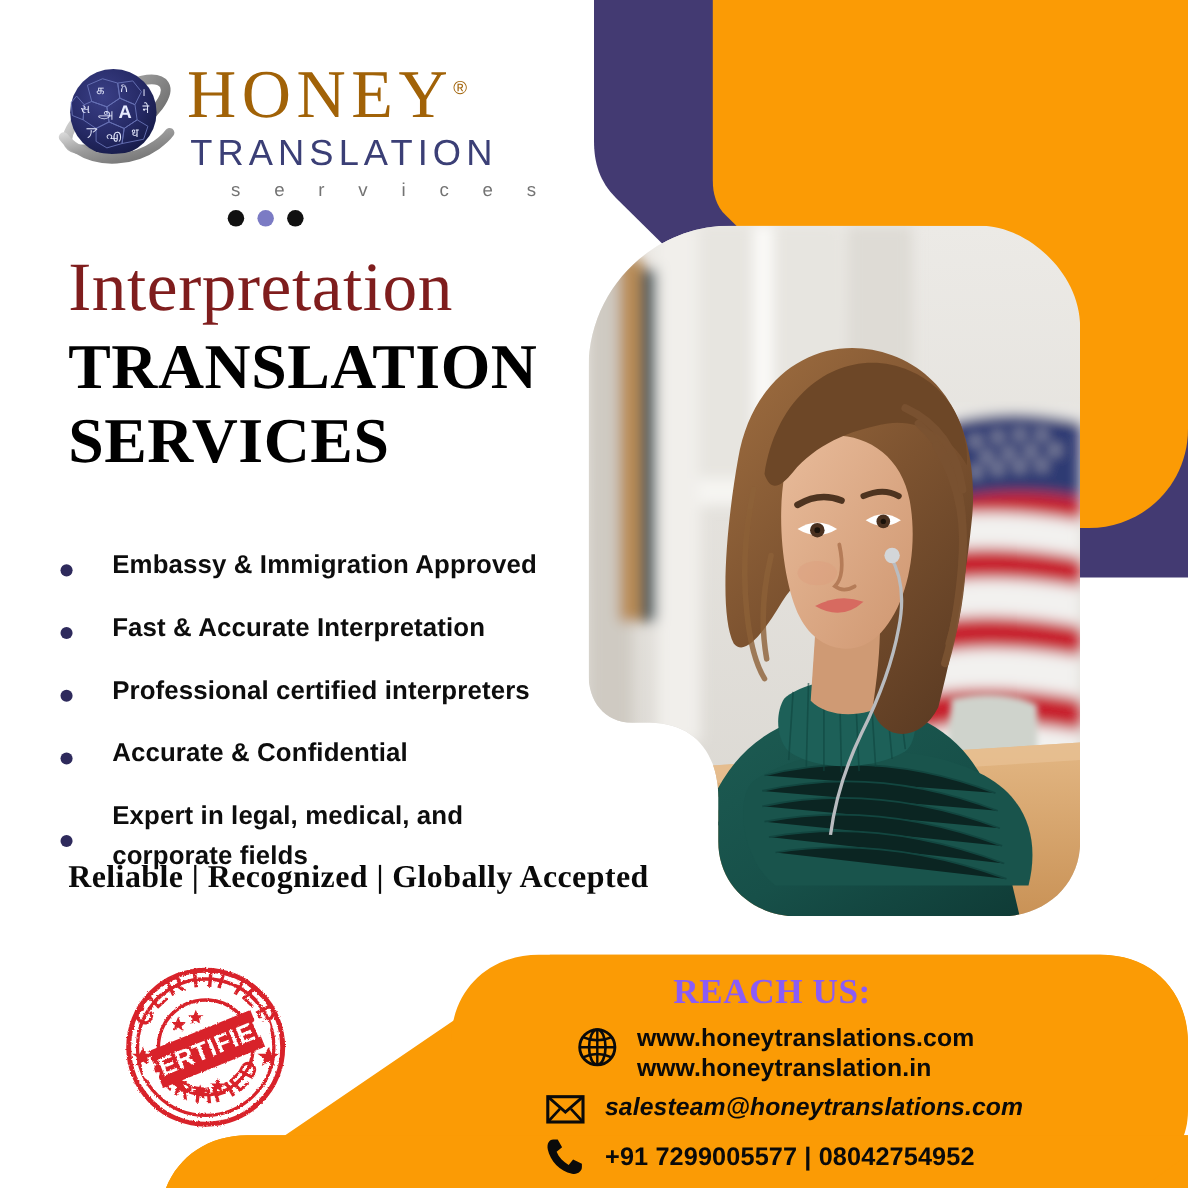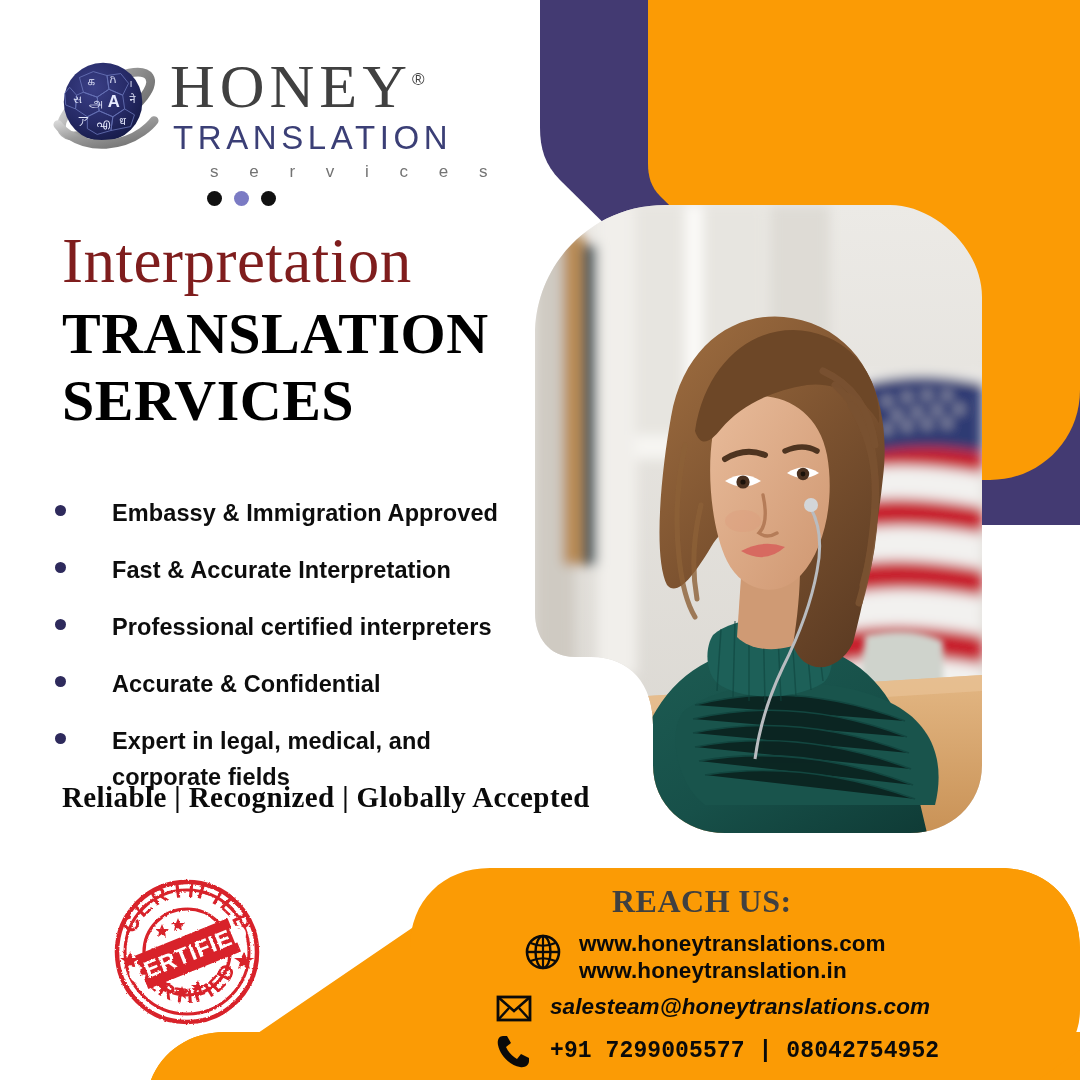--- a/index.html
+++ b/index.html
@@ -42,21 +42,21 @@
     position:absolute;left:52px;top:44px;width:420px;height:140px;
     display:flex;align-items:flex-start;
   }
   #logo-globe{
     width:108px;height:112px;flex:0 0 108px;margin-top:4px;
   }
   #logo-words{margin-left:10px;padding-top:6px;}
   #logo-honey{
     font-family:"Liberation Serif", serif;
     font-size:62px;line-height:60px;letter-spacing:5px;
-    color:#404040;font-weight:400;white-space:nowrap;
+    color:#a16207;font-weight:400;white-space:nowrap;
     position:relative;
   }
   #logo-reg{
     font-size:17px;vertical-align:super;letter-spacing:0;
     font-family:"Liberation Sans",sans-serif;
   }
   #logo-translation{
     font-family:"Liberation Sans", sans-serif;
     font-size:33px;line-height:40px;letter-spacing:4.6px;
     color:#3b3f76;font-weight:400;white-space:nowrap;
@@ -89,21 +89,21 @@
     font-family:"Liberation Serif", serif;
     font-weight:700;font-size:58px;line-height:67px;
     color:#000000;letter-spacing:0.5px;margin-top:6px;
   }
 
   
   #bullets{
     position:absolute;left:55px;top:495px;width:500px;
   }
   .bullet-row{
-    display:flex;align-items:flex-start;margin-bottom:21px;gap:10px;
+    display:flex;align-items:center;margin-bottom:21px;
   }
   .bullet-dot{
     flex:0 0 auto;width:11px;height:11px;border-radius:50%;
     background:#2e2a5c;margin-top:10px;margin-right:36px;
   }
   .bullet-text{
     font-family:"Liberation Sans", sans-serif;
     font-weight:700;font-size:23.5px;line-height:36px;
     color:#0d0d0d;letter-spacing:0.1px;
   }
@@ -126,36 +126,36 @@
   
   #stamp{
     position:absolute;left:106px;top:868px;width:162px;height:158px;
   }
 
   
   #reach-title{
     position:absolute;left:612px;top:882px;
     font-family:"Liberation Serif", serif;
     font-weight:700;font-size:32px;line-height:38px;
-    color:#404040;letter-spacing:0.5px;white-space:nowrap;
+    color:#8b5cf6;letter-spacing:0.5px;white-space:nowrap;
   }
   .contact-row{
     position:absolute;display:flex;align-items:flex-start;
   }
   .contact-icon{flex:0 0 auto;width:40px;height:40px;margin-right:16px;}
   .contact-text{
     font-family:"Liberation Sans", sans-serif;
     font-weight:700;font-size:22.5px;line-height:27px;
     color:#0a0a0a;white-space:nowrap;letter-spacing:0.1px;
   }
   #row-web{left:523px;top:930px;}
   #row-mail{left:494px;top:988px;font-style:italic;}
   #row-phone{left:494px;top:1031px;}
   #row-web .contact-icon{margin-top:2px;}
-  #row-phone .contact-text{font-size:23px;font-family:Liberation Mono, monospace;}
+  #row-phone .contact-text{font-size:23px;}
 </style>
 </head>
 <body>
 
 <div id="poster">
 
   <svg class="shape" id="purple-band" viewBox="0 0 1080 1080" xmlns="http://www.w3.org/2000/svg">
     <path d="M540,0 L1080,0 L1080,140 L1080,140 L1080,140 L1080,525
              C1080,525 1005,525 965,525
              C920,525 890,505 862,478

